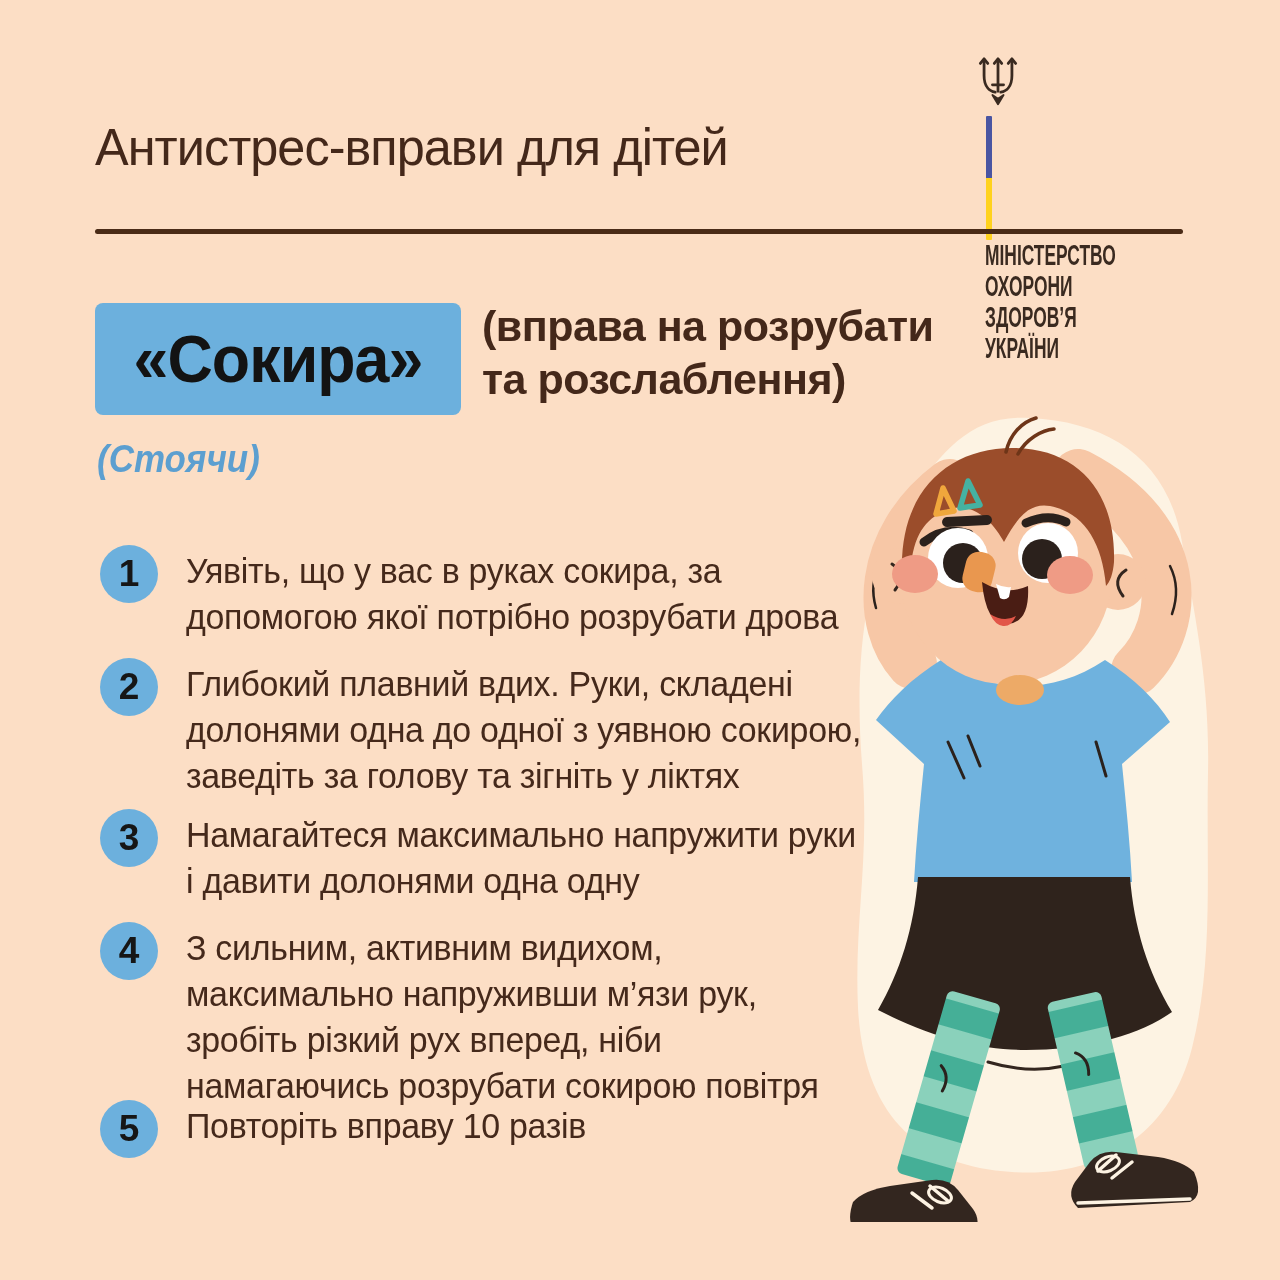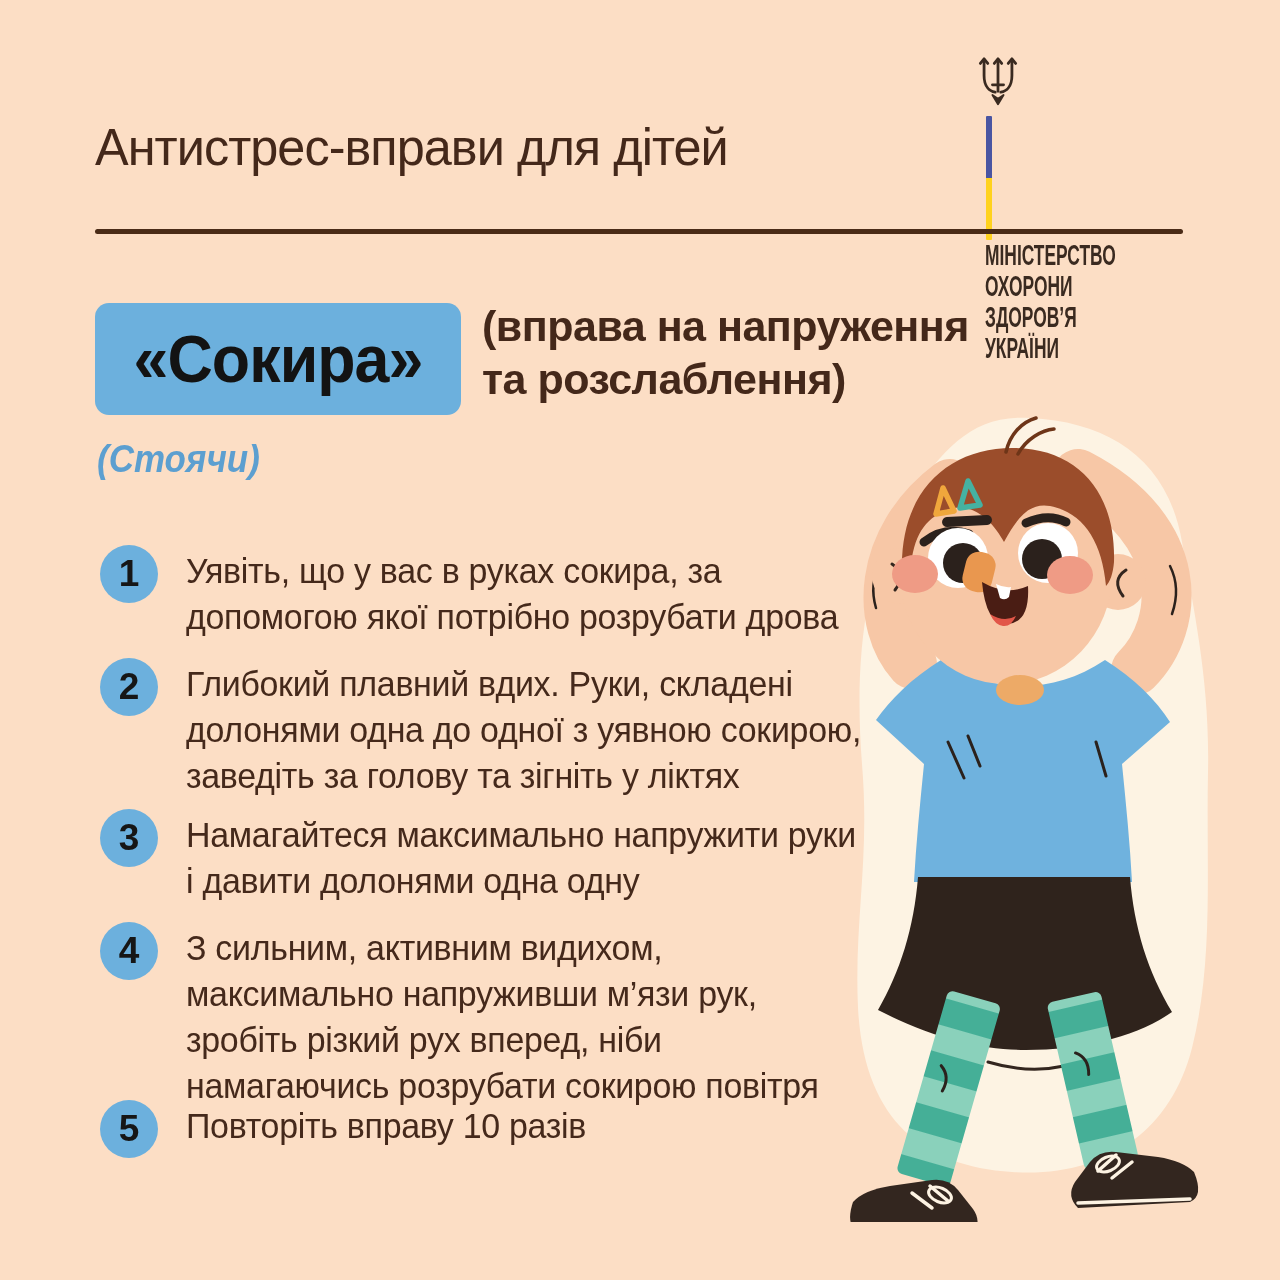--- a/index.html
+++ b/index.html
@@ -10,21 +10,21 @@
          letter-spacing:-1px;transform:scaleX(0.97);transform-origin:0 0;color:#44281a;}
   .logo{position:absolute;left:976px;top:48px;display:flex;align-items:flex-start;flex-direction:column;}
   .trident{width:44px;height:52px;margin-top:8px;}
   .flagbar{width:6px;height:124px;margin:8px 0 0 10px;border-radius:1px;
            background:linear-gradient(#4a55a2 0 50%,#ffd21e 50% 100%);}
   .ministry{margin-left:9px;font-size:29px;font-weight:700;line-height:31px;
             color:#3a2a20;transform:scaleX(0.6);transform-origin:0 0;white-space:nowrap;}
   .divider{position:absolute;left:95px;top:229px;width:1088px;height:5px;
            background:#4a2b17;border-radius:3px;}
   
-  .badge{position:absolute;left:95px;top:303px;width:366px;height:112px;border-radius:14px;
+  .badge{position:absolute;left:95px;top:303px;width:366px;height:112px;border-radius:8px;
          background:#6cb0dd;display:flex;align-items:center;justify-content:center;}
   .badge span{font-size:66px;font-weight:700;color:#131313;letter-spacing:-1px;
               transform:scaleX(0.95);}
   .subtitle{position:absolute;left:482px;top:300px;font-size:43px;font-weight:700;
             line-height:53px;color:#44281a;white-space:pre-line;letter-spacing:-0.5px;}
   .position{position:absolute;left:97px;top:438px;font-size:38px;font-weight:700;
             font-style:italic;color:#5c9fd0;transform:scaleX(0.92);transform-origin:0 0;}
   
   .steps{list-style:none;margin:0;padding:0;}
   .step{position:absolute;left:100px;display:flex;gap:28px;}
@@ -62,21 +62,21 @@
       <div>ЗДОРОВ’Я</div>
       <div>УКРАЇНИ</div>
     </div>
   </div>
 
   <div class="divider"></div>
 
   <div class="badge">
     <span>«Сокира»</span>
   </div>
-  <div class="subtitle">(вправа на напруження
+  <div class="subtitle">(вправа на розрубати
 та розслаблення)</div>
   <div class="position">(Стоячи)</div>
 
   <ol class="steps">
     <li class="step s1">
       <span class="stepnum">1</span>
       <div class="steptext">Уявіть, що у вас в руках сокира, за
 допомогою якої потрібно розрубати дрова</div>
     </li>
     <li class="step s2">

